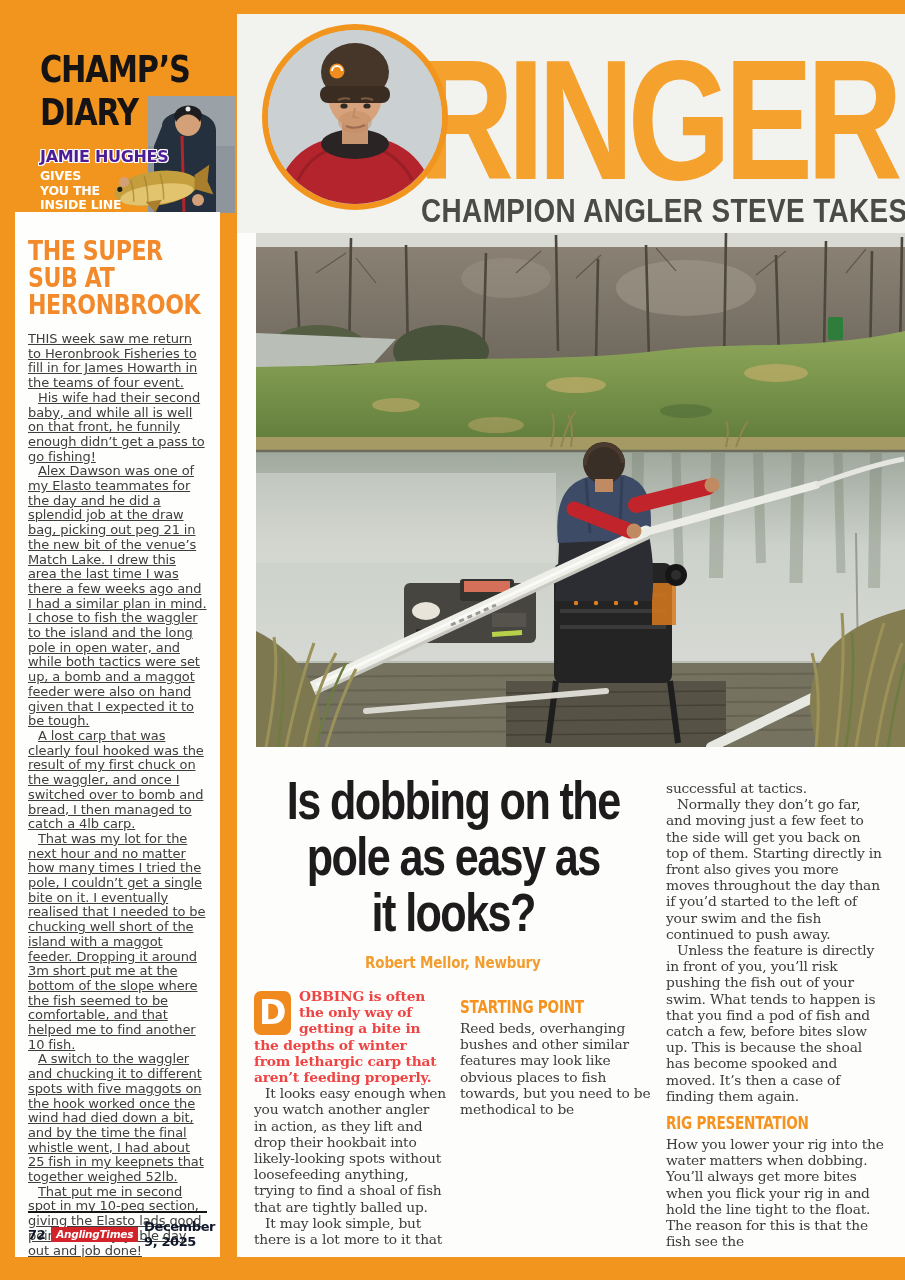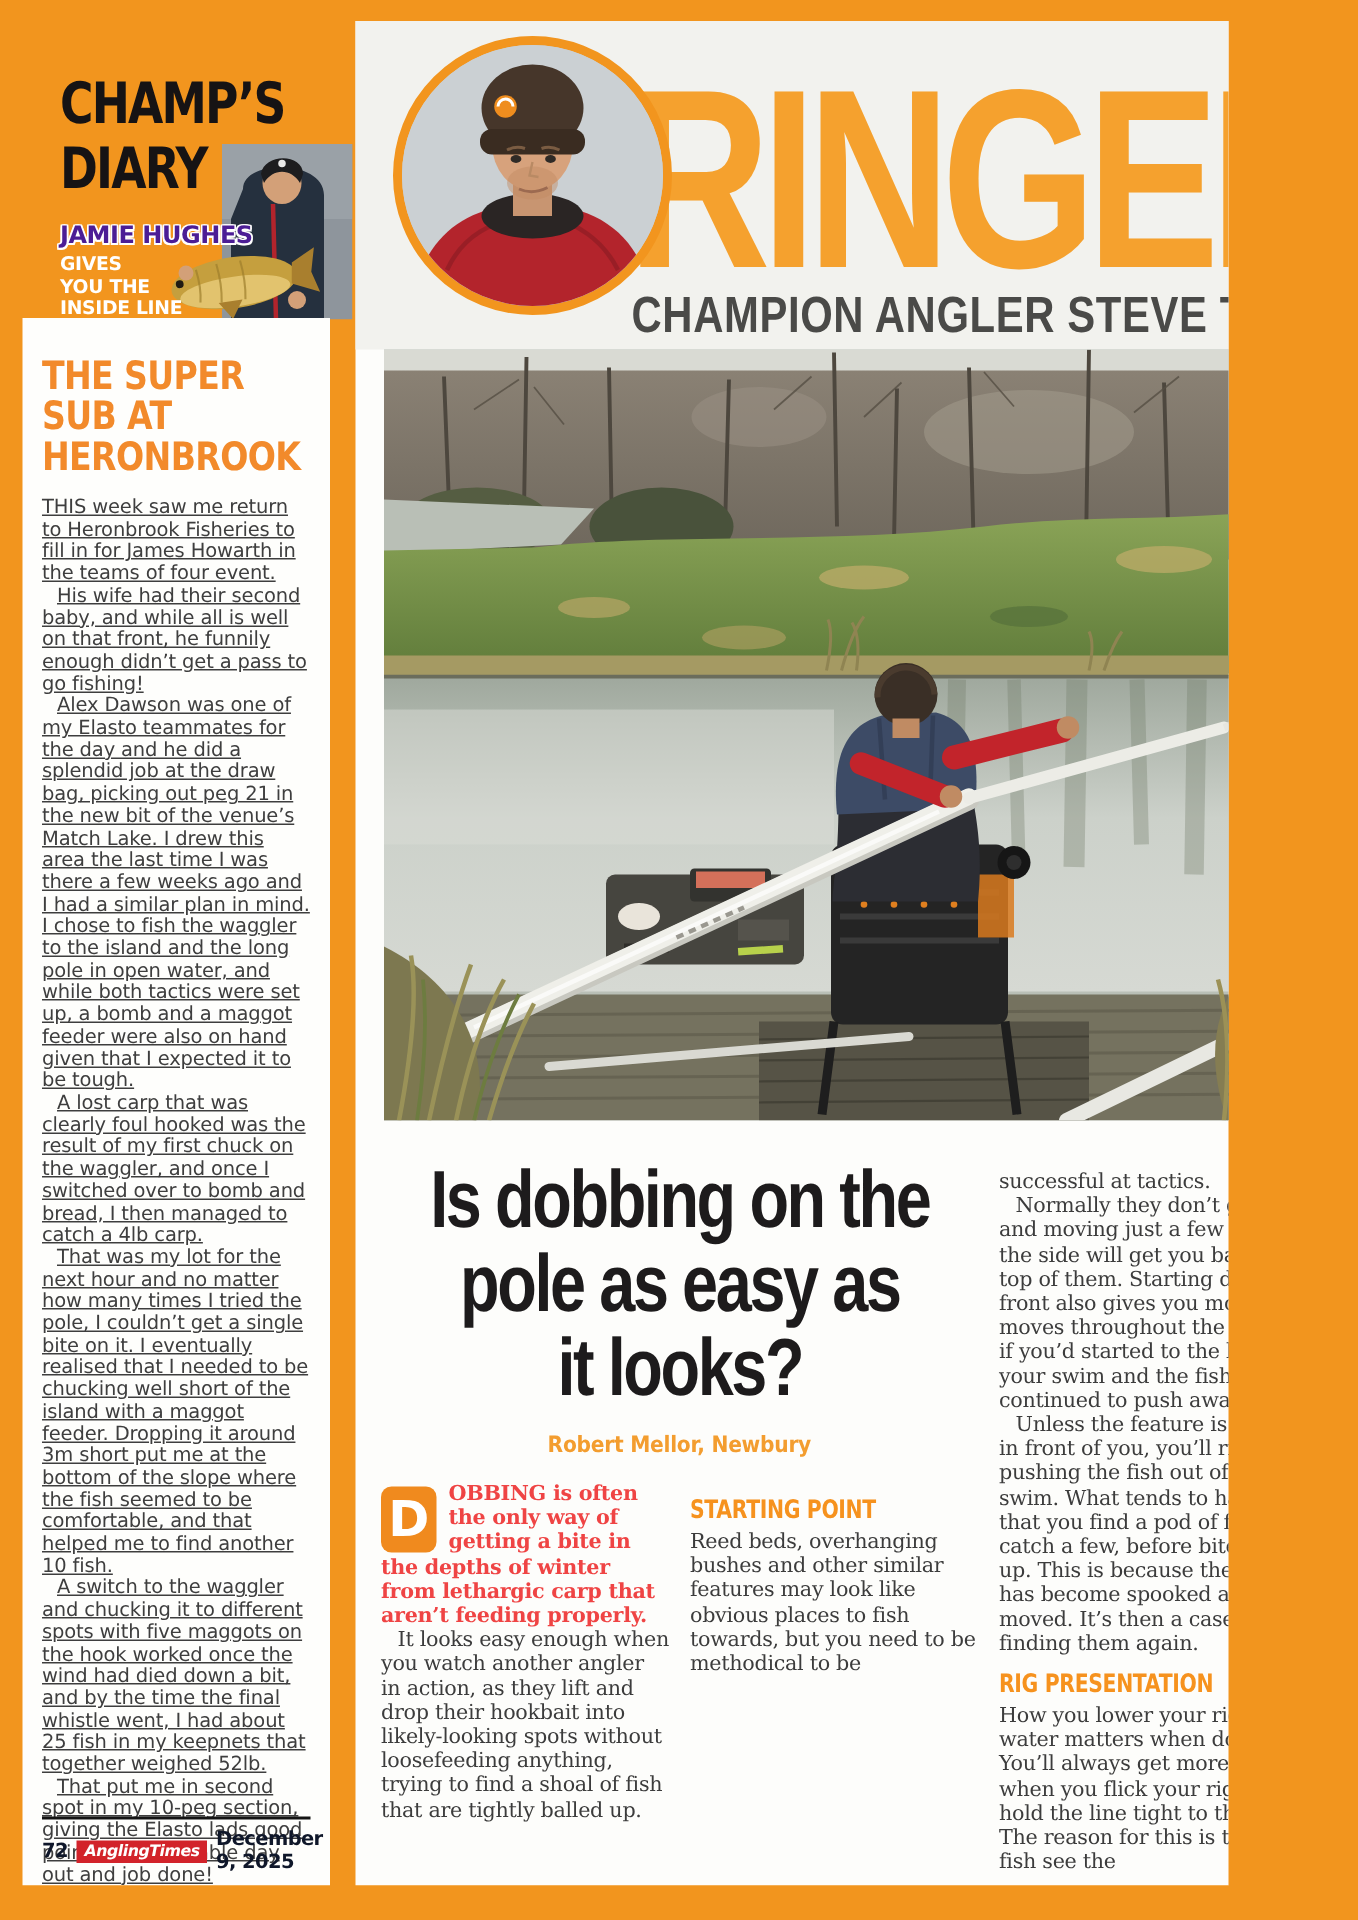--- a/index.html
+++ b/index.html
@@ -1,17 +1,17 @@
 <!DOCTYPE html>
 <html><head>
 <meta charset="utf-8">
 <style>
   html,body{margin:0;padding:0;}
   body{width:905px;height:1280px;overflow:hidden;background:#F2951E;font-family:"DejaVu Sans",sans-serif;}
-  #page{position:relative;width:819px;height:1280px;background:#F2951E;overflow:hidden;}
+  #page{position:relative;width:905px;height:1280px;background:#F2951E;overflow:hidden;}
 
   
   .champs-title{position:absolute;left:40px;top:48px;z-index:2;}
   .champs-title .ln{font-weight:900;font-size:38px;line-height:43px;color:#161314;letter-spacing:-1.5px;transform:scaleX(0.8);transform-origin:left top;white-space:nowrap;}
   .jamie-photo{position:absolute;left:104px;top:96px;width:131px;height:117px;z-index:1;}
   .jamie-name{position:absolute;left:40px;top:147px;z-index:3;font-weight:800;font-size:16px;color:#4c1d95;letter-spacing:-0.3px;white-space:nowrap;
     text-shadow:-1px 0 0 #fff,1px 0 0 #fff,0 -1px 0 #fff,0 1px 0 #fff,-1px -1px 0 #fff,1px 1px 0 #fff,1px -1px 0 #fff,-1px 1px 0 #fff;}
   .tagline{position:absolute;left:40px;top:169px;z-index:3;color:#fff;font-weight:800;font-size:12.5px;line-height:14.5px;letter-spacing:-0.2px;}
 
   .side-card{position:absolute;left:15px;top:212px;width:205px;height:1045px;background:#FEFEFC;z-index:2;}
@@ -307,20 +307,21 @@
           <span class="ln">pole as easy as</span>
           <span class="ln">it looks?</span>
         </div>
         <div class="byline-wrap">
           <span class="byline">Robert Mellor, Newbury</span>
         </div>
         <div class="cols bodytext">
           <div class="col">
             <p class="intro"><span class="dropcap">D</span><b>OBBING is often the only way of getting a bite in the depths of winter from lethargic carp that aren’t feeding properly.</b></p>
             <p class="ind">It looks easy enough when you watch another angler in action, as they lift and drop their hookbait into likely-looking spots without loosefeeding anything, trying to find a shoal of fish that are tightly balled up.</p>
+            <p class="ind">It may look simple, but there is a lot more to it that</p>
           </div>
           <div class="col">
             <h3><span>STARTING POINT</span></h3>
             <p>Reed beds, overhanging bushes and other similar features may look like obvious places to fish towards, but you need to be methodical to be</p>
           </div>
         </div>
       </div>
       <div class="art-right bodytext">
         <p>successful at tactics.</p>
         <p class="ind">Normally they don’t go far, and moving just a few feet to the side will get you back on top of them. Starting directly in front also gives you more moves throughout the day than if you’d started to the left of your swim and the fish continued to push away.</p>

